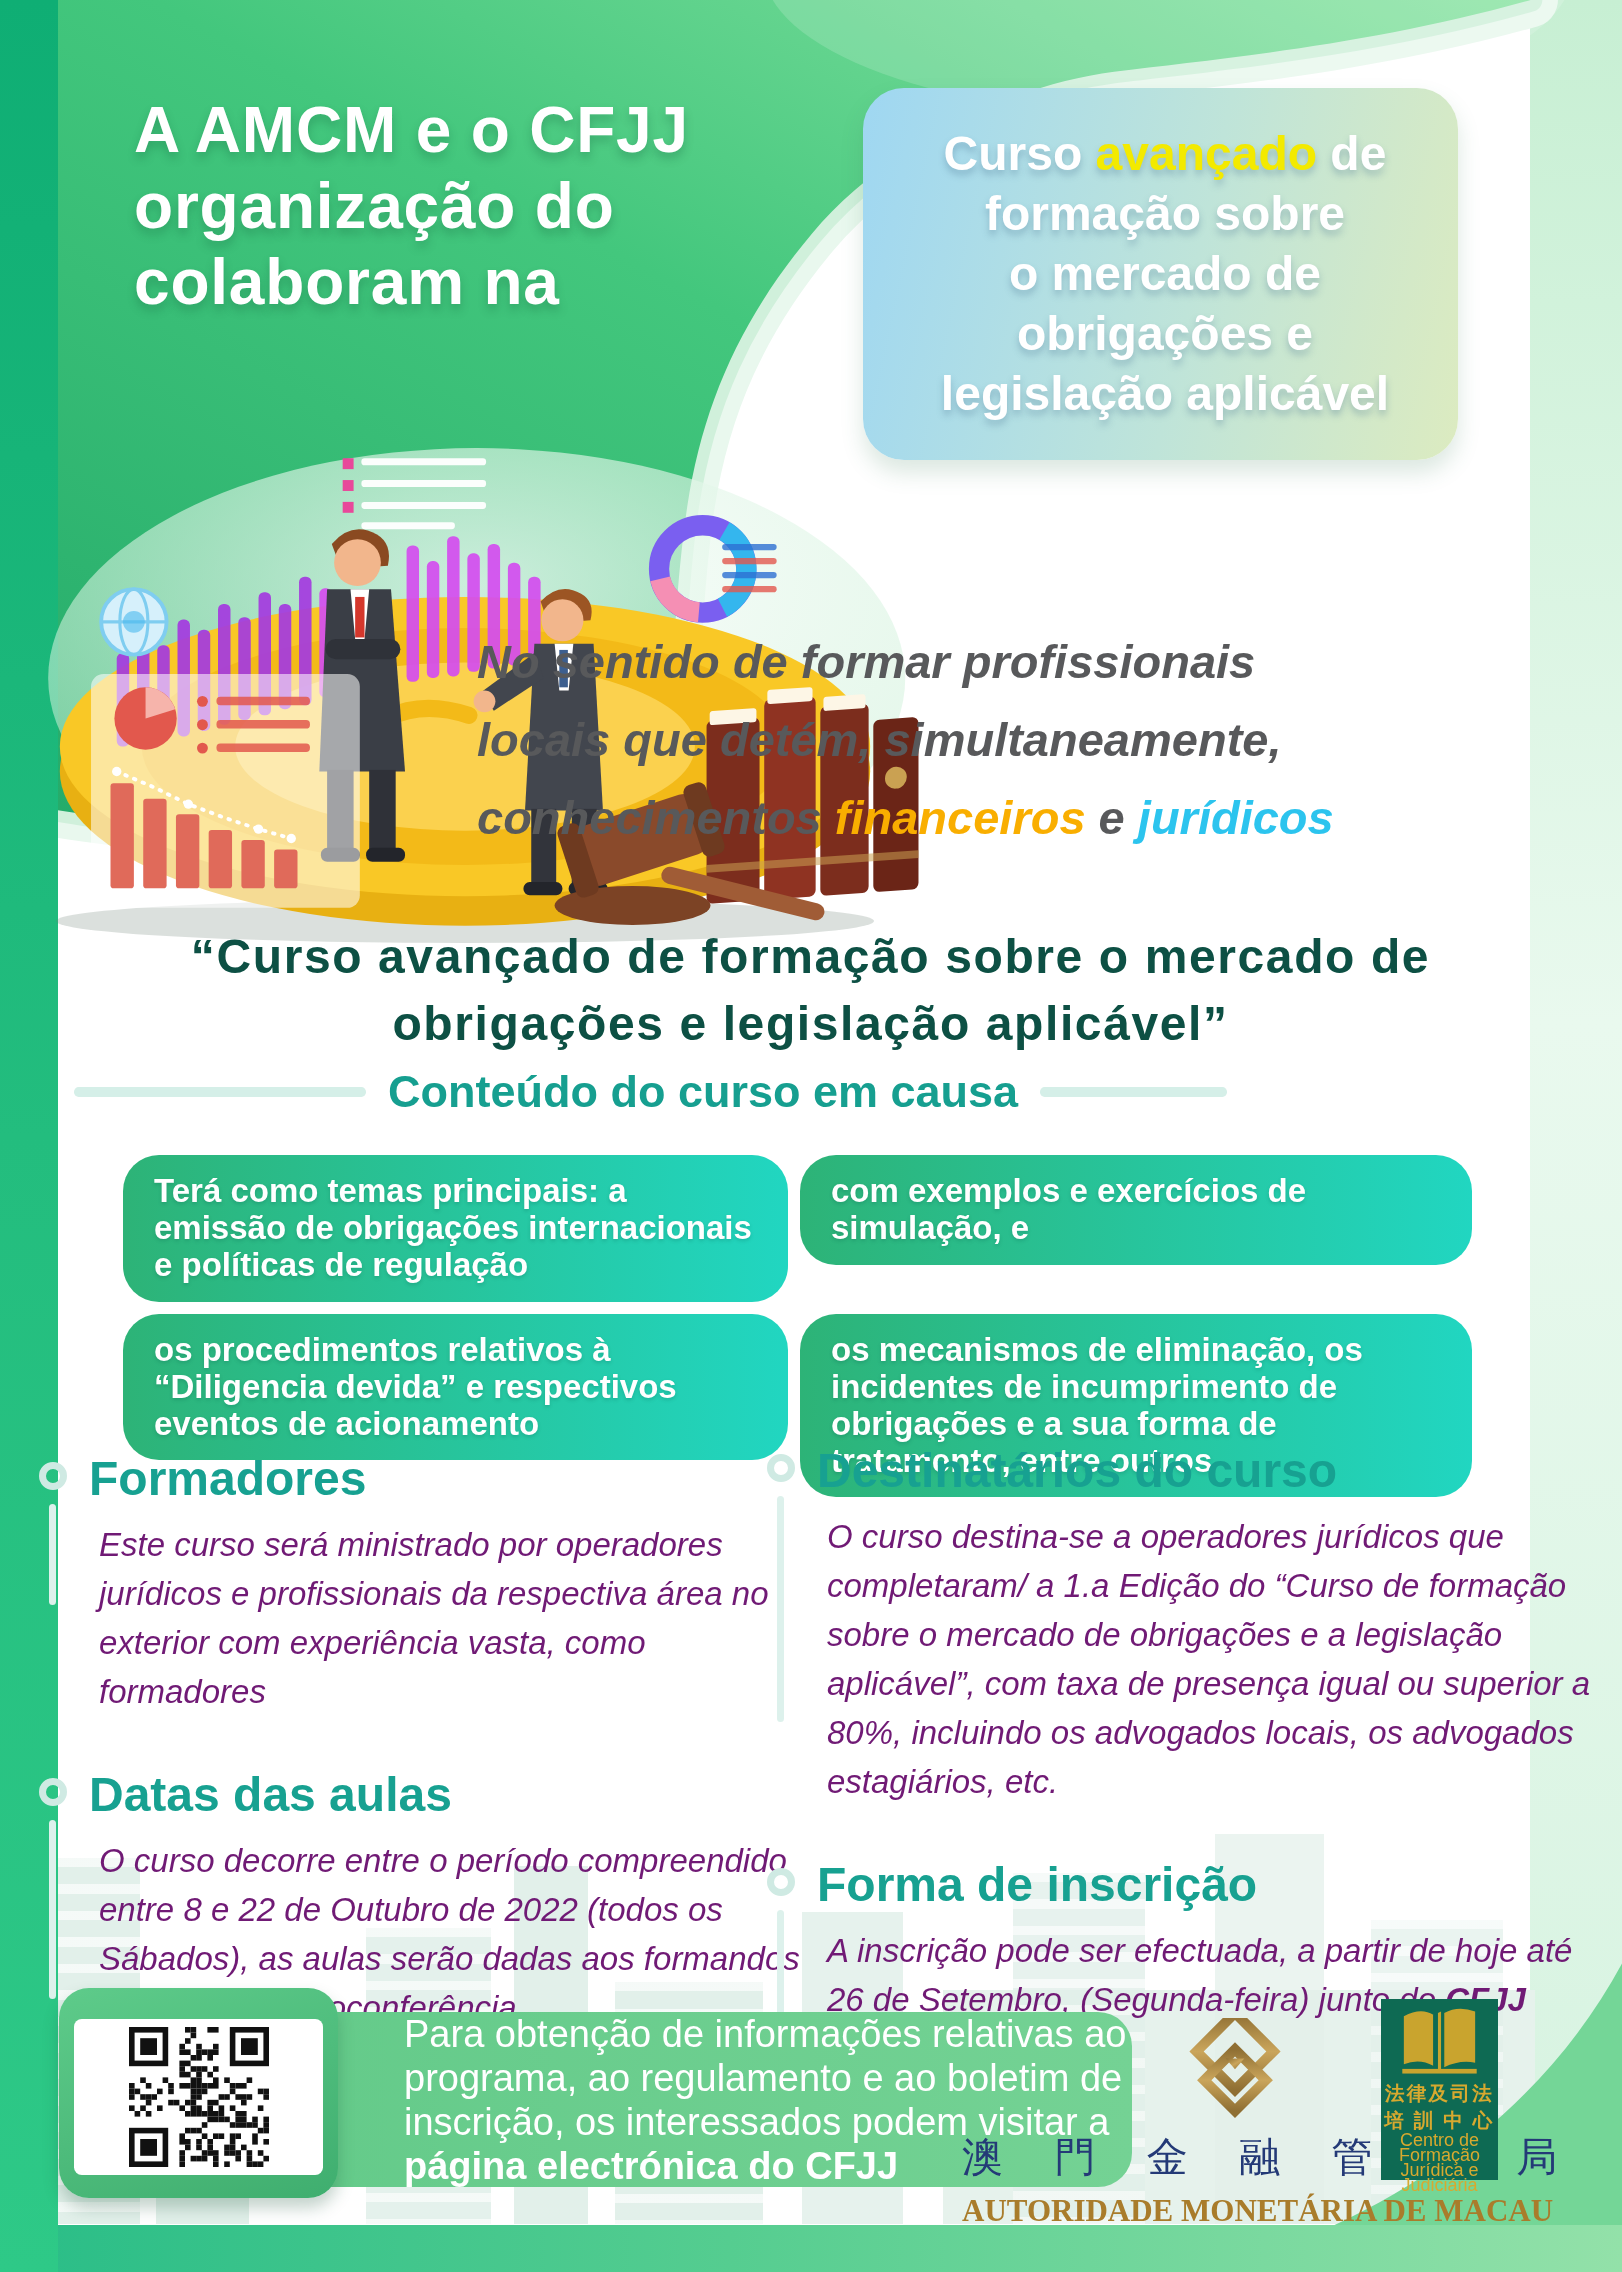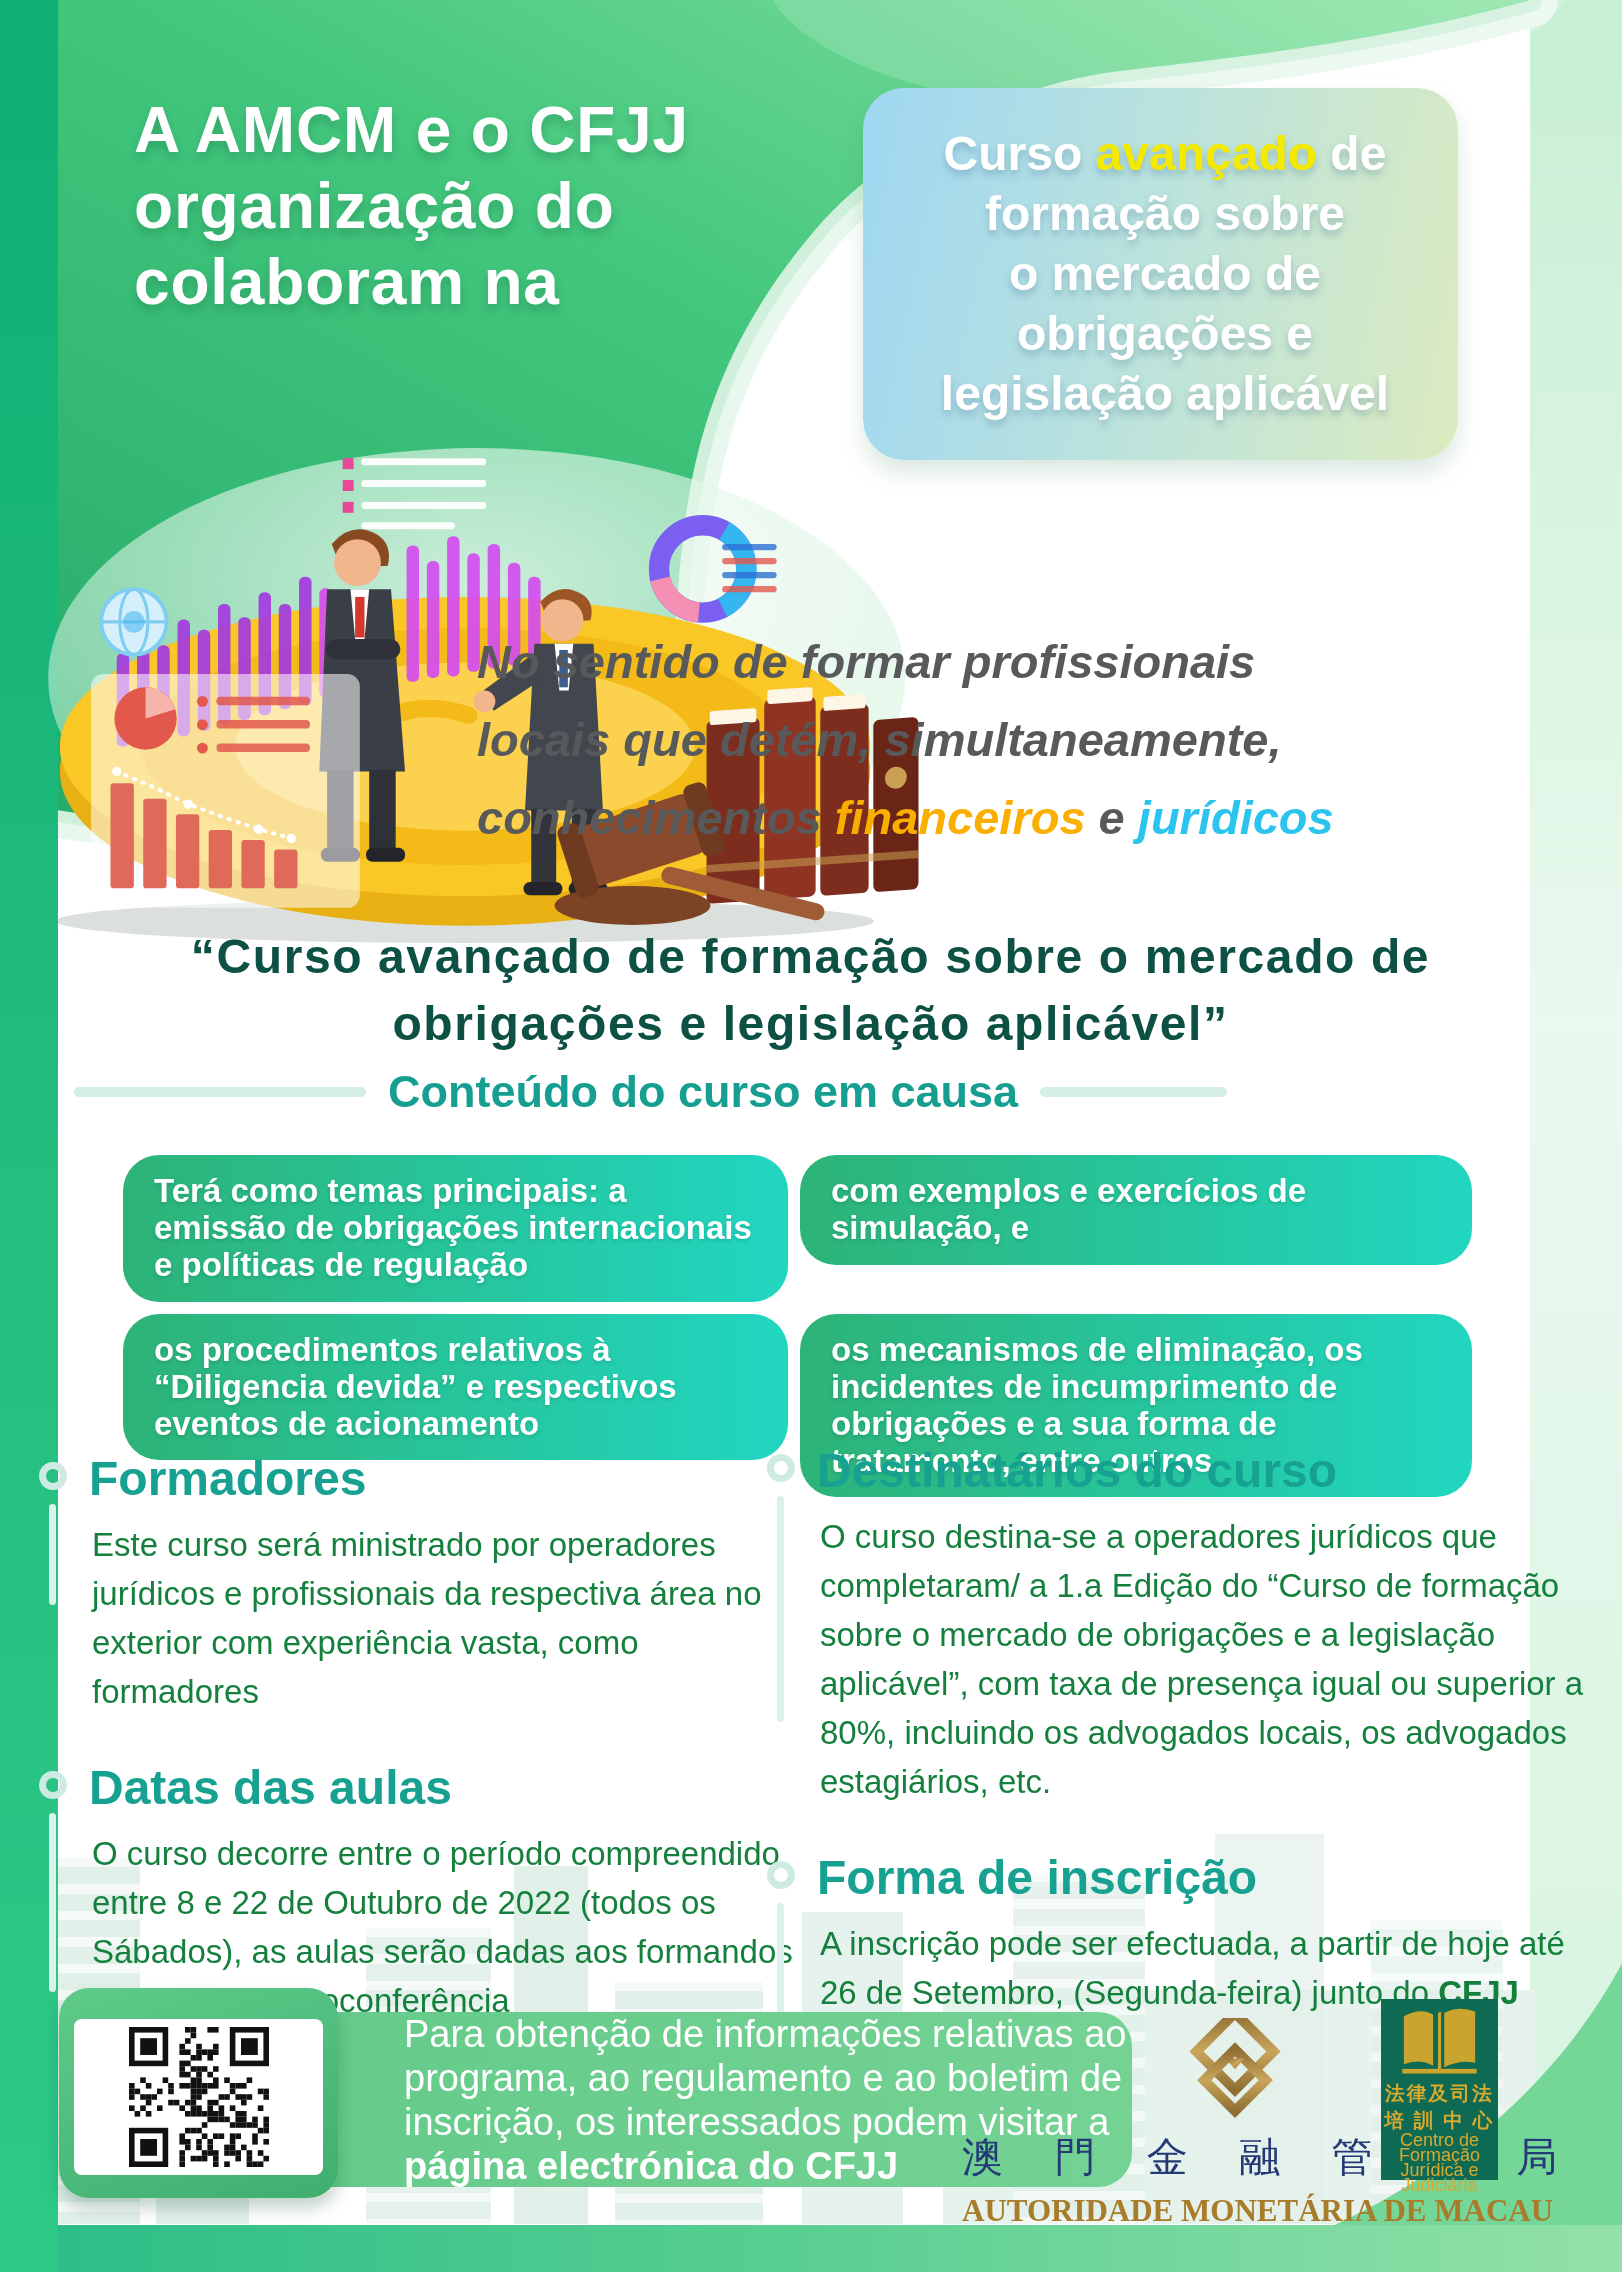--- a/index.html
+++ b/index.html
@@ -57,21 +57,21 @@
   
   .col{position:absolute;z-index:4;}
   .col.left{left:39px;top:1451px;width:771px;}
   .col.right{left:767px;top:1443px;width:841px;}
   .block{display:flex;margin-bottom:41px;}
   .marker{width:50px;flex:none;position:relative;}
   .ring{width:28px;height:28px;border:7px solid #cfeae3;border-radius:50%;box-sizing:border-box;margin-top:11px;}
   .drop{position:absolute;left:10px;top:53px;width:7px;border-radius:3.9px;background:#ddf1ec;}
   .blk-body{flex:1;}
   .blk-h{color:#17a191;font-weight:bold;font-size:48px;line-height:55px;margin:0 0 14px 0;}
-  .blk-p{color:#15803d;font-size:33px;line-height:49px;margin:3px;}
+  .blk-p{color:#701a75;font-size:33px;line-height:49px;margin:10px;font-style:italic;}
   .blk-p b{font-weight:bold;}
 
   
   .info-box{position:absolute;left:234px;top:2012px;width:898px;height:175px;z-index:5;
       border-radius:34px;background:linear-gradient(90deg,#63ca89 0%,#74d294 100%);
       color:#ffffff;font-size:38px;line-height:44px;
       display:flex;flex-direction:column;justify-content:center;padding-left:170px;box-sizing:border-box;}
   .info-box .b{font-weight:bold;}
   .phone{position:absolute;left:59px;top:1988px;width:279px;height:210px;z-index:6;
       border-radius:30px;background:linear-gradient(160deg,#5ecb8a 0%,#3fae6f 100%);

